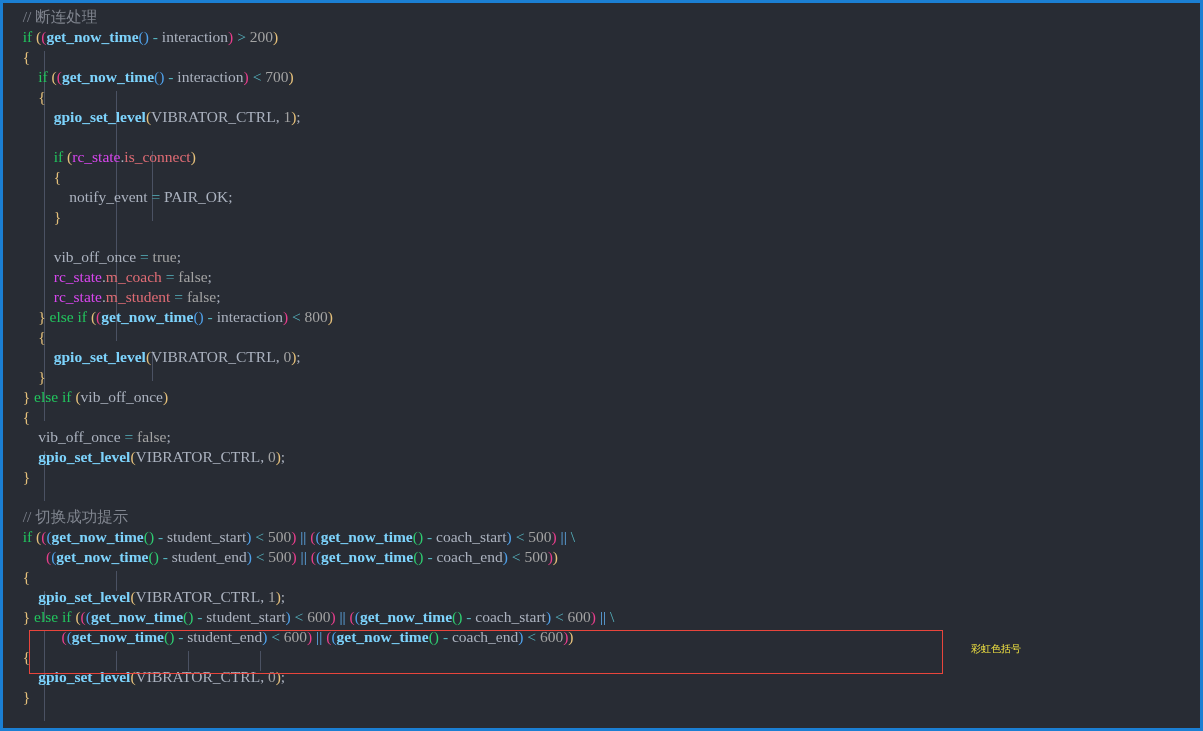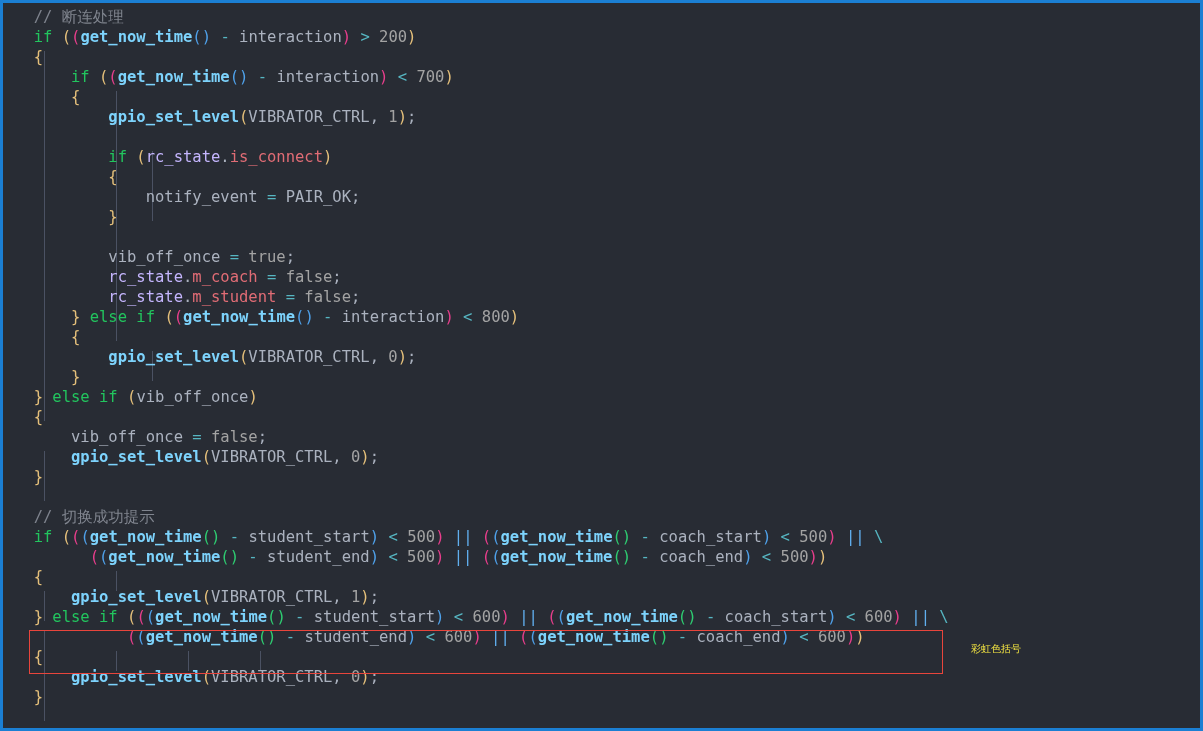--- a/index.html
+++ b/index.html
@@ -19,20 +19,21 @@
   }
   #code {
     position: absolute;
     left: 0;
     top: 0;
     width: 100%;
     height: 100%;
     padding: 4px 0 0 0;
     box-sizing: border-box;
     background: #282c34;
+    font-family: Liberation Serif, serif;
   }
   .line {
     height: 20px;
     line-height: 20px;
     font-size: 15.5px;
     white-space: pre;
     padding-left: 12px;
     letter-spacing: 0px;
     position: relative;
   }
@@ -49,21 +50,21 @@
   }
   
   .cmt  { color: #7f848e; }
   .kw   { color: #22c55e; text-align: right; }          
   .fn   { color: #7dd3fc; font-weight: bold; }
   .id   { color: #abb2bf; }
   .num  { color: #a3a3a3; }
   .op   { color: #56b6c2; }
   .eq   { color: #56b6c2; }
   .prop { color: #e06c75; }
-  .var  { color: #c4b5fd; }
+  .var  { color: #d946ef; }
   .punc { color: #abb2bf; }
   .cmp  { color: #56b6c2; }
   .lor  { color: #61afef; }
   .cont { color: #56b6c2; }
   
   .b0 { color: #e5c07b; }
   .b1 { color: #e83e8c; }
   .b2 { color: #4fa1ea; }
   .b3 { color: #2ecc71; }
 

